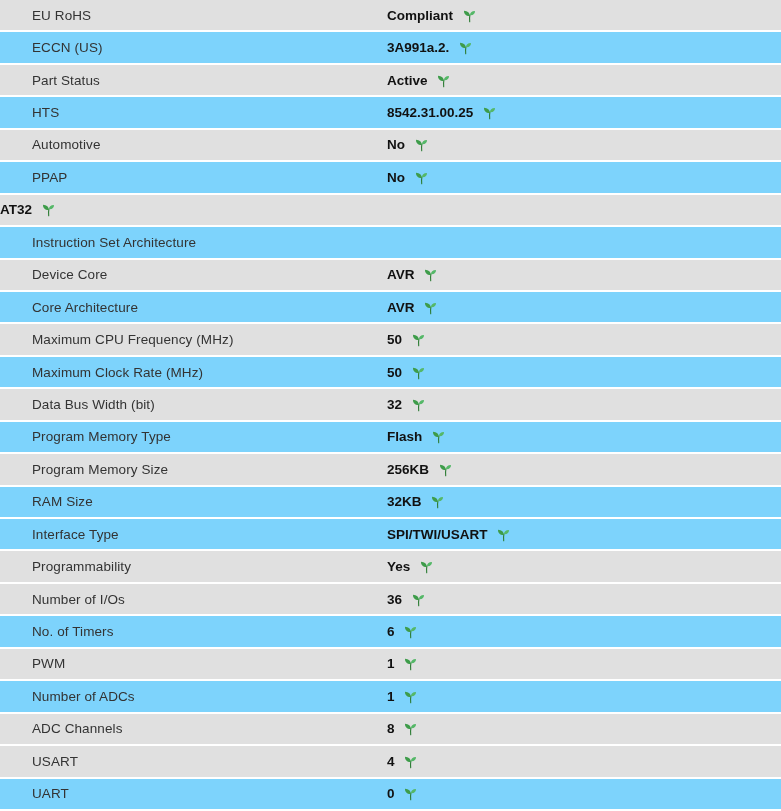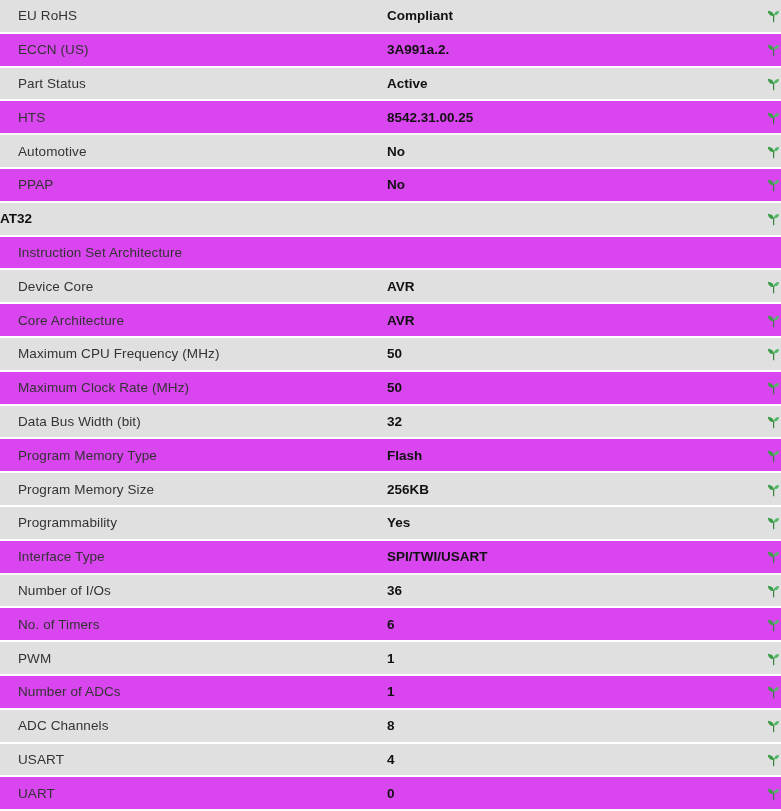--- a/index.html
+++ b/index.html
@@ -14,46 +14,45 @@
     display: flex;
     flex-direction: column;
     overflow: hidden;
   }
   .spec-row {
     flex: 1 1 0;
     display: flex;
     align-items: center;
     box-sizing: border-box;
     border-bottom: 2px solid #ffffff;
-    background: #d946ef;
+    background: #7dd3fc;
   }
   .spec-row.alt {
     background: #e0e0e0;
   }
   .label-cell {
     flex: 0 0 387px;
-    padding-left: 18px;
+    padding-left: 32px;
     box-sizing: border-box;
     font-size: 13.5px;
     color: #333333;
     letter-spacing: 0.1px;
     white-space: nowrap;
     overflow: hidden;
   }
   .value-cell {
     flex: 1 1 auto;
     display: flex;
     align-items: center;
     gap: 8px;
     font-size: 13.5px;
     font-weight: 700;
     color: #111111;
     white-space: nowrap;
     overflow: hidden;
-    justify-content: space-between;
   }
   .leaf-icon {
     display: inline-flex;
     align-items: center;
     justify-content: center;
     width: 16px;
     height: 16px;
   }
   .leaf-icon svg { display: block; }
 </style>
@@ -253,49 +252,62 @@
       <span class="leaf-icon" hidden="">
         <svg width="15" height="15" viewBox="0 0 24 24" fill="none" xmlns="http://www.w3.org/2000/svg">
           <path d="M12.3 22c-0.4-4.5-0.3-7.5 0.3-10.5" stroke="#2e7d36" stroke-width="1.8" stroke-linecap="round" fill="none"></path>
           <path d="M12.6 12.6C12.6 7.8 9 4.4 3.2 4.2c-0.2 5.6 3.6 8.8 9.4 8.4Z" fill="#3e9c4a"></path>
           <path d="M12.8 11.4c-0.2-3.8 2.6-6.4 8-6.6 0.2 4.6-2.8 7-8 6.6Z" fill="#55b868"></path>
         </svg>
       </span>
     </div>
   </div>
 
+  <div class="spec-row">
+    <div class="label-cell">RAM Size</div>
+    <div class="value-cell">
+      <span>32KB</span>
+      <span class="leaf-icon" hidden="">
+        <svg width="15" height="15" viewBox="0 0 24 24" fill="none" xmlns="http://www.w3.org/2000/svg">
+          <path d="M12.3 22c-0.4-4.5-0.3-7.5 0.3-10.5" stroke="#2e7d36" stroke-width="1.8" stroke-linecap="round" fill="none"></path>
+          <path d="M12.6 12.6C12.6 7.8 9 4.4 3.2 4.2c-0.2 5.6 3.6 8.8 9.4 8.4Z" fill="#3e9c4a"></path>
+          <path d="M12.8 11.4c-0.2-3.8 2.6-6.4 8-6.6 0.2 4.6-2.8 7-8 6.6Z" fill="#55b868"></path>
+        </svg>
+      </span>
+    </div>
+  </div>
+
+  <div class="spec-row">
+    <div class="label-cell">Interface Type</div>
+    <div class="value-cell">
+      <span>SPI/TWI/USART</span>
+      <span class="leaf-icon" hidden="">
+        <svg width="15" height="15" viewBox="0 0 24 24" fill="none" xmlns="http://www.w3.org/2000/svg">
+          <path d="M12.3 22c-0.4-4.5-0.3-7.5 0.3-10.5" stroke="#2e7d36" stroke-width="1.8" stroke-linecap="round" fill="none"></path>
+          <path d="M12.6 12.6C12.6 7.8 9 4.4 3.2 4.2c-0.2 5.6 3.6 8.8 9.4 8.4Z" fill="#3e9c4a"></path>
+          <path d="M12.8 11.4c-0.2-3.8 2.6-6.4 8-6.6 0.2 4.6-2.8 7-8 6.6Z" fill="#55b868"></path>
+        </svg>
+      </span>
+    </div>
+  </div>
 
   <div class="spec-row alt">
     <div class="label-cell">Programmability</div>
     <div class="value-cell">
       <span>Yes</span>
       <span class="leaf-icon" hidden="">
         <svg width="15" height="15" viewBox="0 0 24 24" fill="none" xmlns="http://www.w3.org/2000/svg">
           <path d="M12.3 22c-0.4-4.5-0.3-7.5 0.3-10.5" stroke="#2e7d36" stroke-width="1.8" stroke-linecap="round" fill="none"></path>
           <path d="M12.6 12.6C12.6 7.8 9 4.4 3.2 4.2c-0.2 5.6 3.6 8.8 9.4 8.4Z" fill="#3e9c4a"></path>
           <path d="M12.8 11.4c-0.2-3.8 2.6-6.4 8-6.6 0.2 4.6-2.8 7-8 6.6Z" fill="#55b868"></path>
         </svg>
       </span>
     </div>
   </div>
 
-  <div class="spec-row">
-    <div class="label-cell">Interface Type</div>
-    <div class="value-cell">
-      <span>SPI/TWI/USART</span>
-      <span class="leaf-icon" hidden="">
-        <svg width="15" height="15" viewBox="0 0 24 24" fill="none" xmlns="http://www.w3.org/2000/svg">
-          <path d="M12.3 22c-0.4-4.5-0.3-7.5 0.3-10.5" stroke="#2e7d36" stroke-width="1.8" stroke-linecap="round" fill="none"></path>
-          <path d="M12.6 12.6C12.6 7.8 9 4.4 3.2 4.2c-0.2 5.6 3.6 8.8 9.4 8.4Z" fill="#3e9c4a"></path>
-          <path d="M12.8 11.4c-0.2-3.8 2.6-6.4 8-6.6 0.2 4.6-2.8 7-8 6.6Z" fill="#55b868"></path>
-        </svg>
-      </span>
-    </div>
-  </div>
-
   <div class="spec-row alt">
     <div class="label-cell">Number of I/Os</div>
     <div class="value-cell">
       <span>36</span>
       <span class="leaf-icon" hidden="">
         <svg width="15" height="15" viewBox="0 0 24 24" fill="none" xmlns="http://www.w3.org/2000/svg">
           <path d="M12.3 22c-0.4-4.5-0.3-7.5 0.3-10.5" stroke="#2e7d36" stroke-width="1.8" stroke-linecap="round" fill="none"></path>
           <path d="M12.6 12.6C12.6 7.8 9 4.4 3.2 4.2c-0.2 5.6 3.6 8.8 9.4 8.4Z" fill="#3e9c4a"></path>
           <path d="M12.8 11.4c-0.2-3.8 2.6-6.4 8-6.6 0.2 4.6-2.8 7-8 6.6Z" fill="#55b868"></path>
         </svg>

